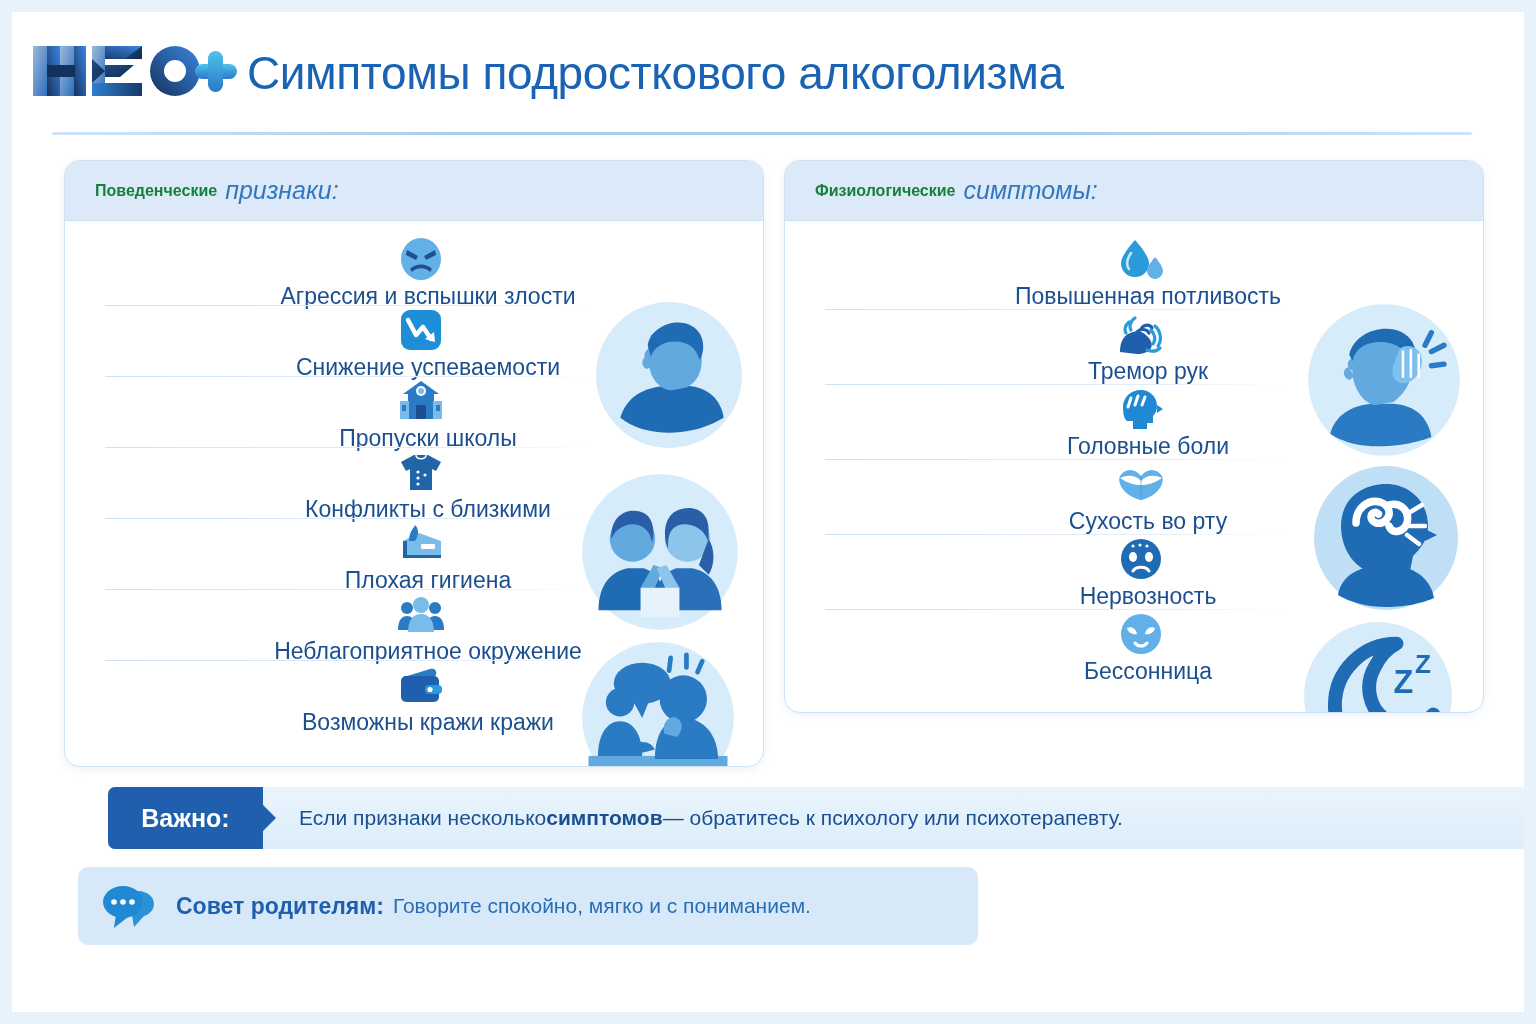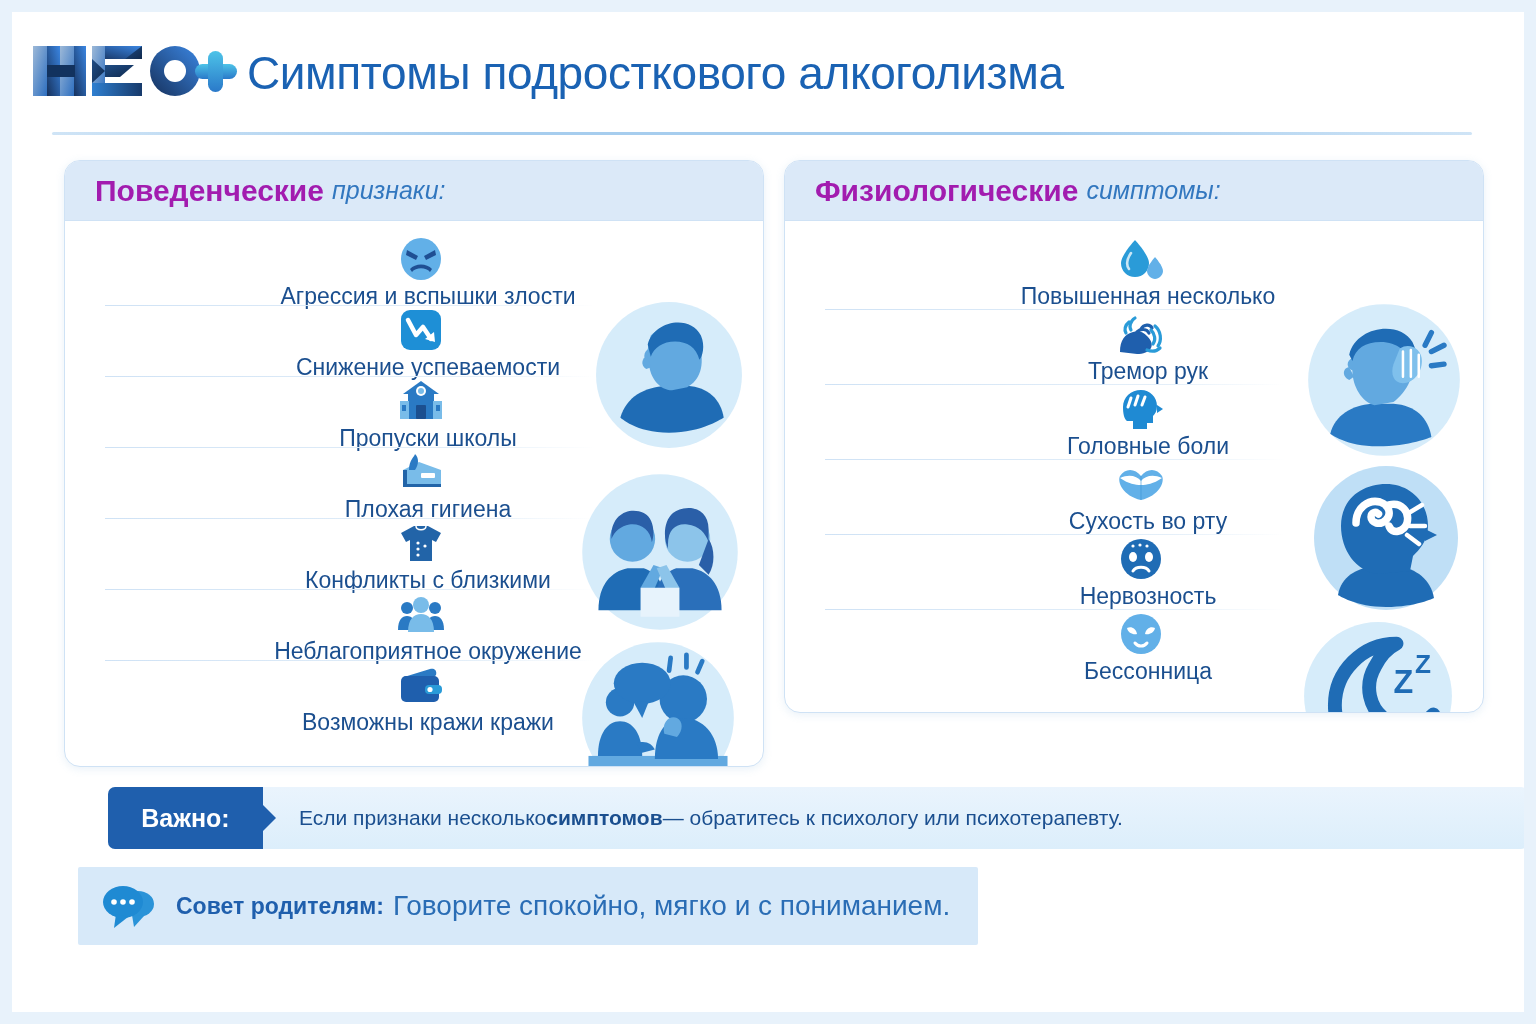--- a/index.html
+++ b/index.html
@@ -63,23 +63,23 @@
 
   .card-header {
     height: 60px;
     background: #dbe9f8;
     display: flex;
     align-items: center;
     padding-left: 30px;
     border-bottom: 1px solid #cfe2f5;
   }
   .card-header .h-strong {
-    font-size: 30px;
+    font-size: 16px;
     font-weight: bold;
-    color: #a21caf;
+    color: #15803d;
   }
   .card-header .h-light {
     font-size: 25px;
     font-weight: normal;
     color: #3277bf;
     margin-left: 8px;
     font-style: italic;
   }
 
   .card-body { position: relative; padding: 14px 0 0 0; height: calc(100% - 60px); }
@@ -169,31 +169,31 @@
     color: #1b4f8f;
   }
   #important-text b { font-weight: bold; }
 
   
   #advice-banner {
     position: absolute;
     left: 66px; top: 855px;
     width: 900px; height: 78px;
     background: #d7e9f9;
-    border-radius: 2px;
+    border-radius: 10px;
     display: flex;
     align-items: center;
     padding-left: 24px;
   }
   #advice-icon { width: 60px; height: 46px; flex: 0 0 60px; margin-right: 14px; }
   #advice-strong {
     font-size: 23px; font-weight: bold; color: #1f5fad;
     margin-right: 9px; white-space: nowrap;
   }
-  #advice-rest { font-size: 28px; color: #2a6db5; white-space: nowrap; }
+  #advice-rest { font-size: 21px; color: #2a6db5; white-space: nowrap; }
 </style>
 </head>
 <body>
 
 <div id="page">
 
   <div class="header">
 
     <svg class="logo" viewBox="0 0 210 62">
       <defs>
@@ -325,38 +325,38 @@
             <circle cx="24" cy="14" r="3" fill="#79bce9"></circle>
             <rect x="19" y="28" width="10" height="14" rx="1" fill="#1b4f8f"></rect>
             <rect x="5" y="28" width="4" height="6" fill="#2a7ac4"></rect>
             <rect x="39" y="28" width="4" height="6" fill="#2a7ac4"></rect>
           </svg>
           <span class="sym-label">Пропуски школы</span>
         </div>
 
         <div class="sym-row">
           <svg class="sym-icon" viewBox="0 0 48 48">
-            <path d="M6 22 L22 14 L44 22 L44 39 L6 39Z" fill="#79bce9"></path>
-            <path d="M6 22 L6 39 L44 39 L44 36 L10 36 L10 22Z" fill="#2264a8"></path>
-            <path d="M12 22 C12 12 18 8 18 6 C22 10 22 16 18 22Z" fill="#2a7ac4"></path>
-            <rect x="24" y="25" width="14" height="5" rx="1" fill="#ffffff"></rect>
-          </svg>
-          <span class="sym-label">Плохая гигиена</span>
-        </div>
-
-        <div class="sym-row">
-          <svg class="sym-icon" viewBox="0 0 48 48">
             <path d="M17 7 L31 7 L44 14 L39 23 L35 21 L35 42 L13 42 L13 21 L9 23 L4 14Z" fill="#2264a8"></path>
             <path d="M19 7 C19 12 29 12 29 7" fill="none" stroke="#ffffff" stroke-width="1.4"></path>
             <circle cx="21" cy="24" r="1.6" fill="#ffffff"></circle>
             <circle cx="21" cy="30" r="1.6" fill="#ffffff"></circle>
             <circle cx="21" cy="36" r="1.6" fill="#ffffff"></circle>
             <circle cx="28" cy="27" r="1.6" fill="#ffffff"></circle>
           </svg>
           <span class="sym-label">Конфликты с близкими</span>
+        </div>
+
+        <div class="sym-row">
+          <svg class="sym-icon" viewBox="0 0 48 48">
+            <path d="M6 22 L22 14 L44 22 L44 39 L6 39Z" fill="#79bce9"></path>
+            <path d="M6 22 L6 39 L44 39 L44 36 L10 36 L10 22Z" fill="#2264a8"></path>
+            <path d="M12 22 C12 12 18 8 18 6 C22 10 22 16 18 22Z" fill="#2a7ac4"></path>
+            <rect x="24" y="25" width="14" height="5" rx="1" fill="#ffffff"></rect>
+          </svg>
+          <span class="sym-label">Плохая гигиена</span>
         </div>
 
         <div class="sym-row">
           <svg class="sym-icon" viewBox="0 0 48 48">
             <circle cx="10" cy="18" r="6" fill="#2a7ac4"></circle>
             <path d="M1 40 C1 30 5 26 10 26 C15 26 19 30 19 40Z" fill="#2a7ac4"></path>
             <circle cx="38" cy="18" r="6" fill="#2a7ac4"></circle>
             <path d="M29 40 C29 30 33 26 38 26 C43 26 47 30 47 40Z" fill="#2a7ac4"></path>
             <circle cx="24" cy="15" r="8" fill="#79bce9"></circle>
             <path d="M11 42 C11 29 17 24 24 24 C31 24 37 29 37 42Z" fill="#79bce9"></path>
@@ -416,21 +416,21 @@
       </svg>
 
       <div class="sym-list">
 
         <div class="sym-row">
           <svg class="sym-icon" viewBox="0 0 48 48">
             <path d="M18 5 C18 5 32 20 32 28 C32 36 26 42 18 42 C10 42 4 36 4 28 C4 20 18 5 18 5Z" fill="#2a9bd8"></path>
             <path d="M14 18 C10 24 9 30 12 34" stroke="#ffffff" stroke-width="2.6" fill="none" stroke-linecap="round" opacity=".75"></path>
             <path d="M38 22 C38 22 46 31 46 36 C46 40 42 44 38 44 C34 44 30 40 30 36 C30 31 38 22 38 22Z" fill="#62b0e8"></path>
           </svg>
-          <span class="sym-label">Повышенная несколько</span>
+          <span class="sym-label">Повышенная потливость</span>
         </div>
 
         <div class="sym-row">
           <svg class="sym-icon" viewBox="0 0 48 48">
             <path d="M3 42 C3 30 8 24 16 22 C22 20 26 22 30 26 C34 30 36 34 34 38 C32 42 26 44 20 44Z" fill="#1f5fad"></path>
             <path d="M20 22 C24 18 30 19 32 23 M24 19 C27 14 33 14 35 18" stroke="#1f5fad" stroke-width="3.2" fill="none" stroke-linecap="round"></path>
             <path d="M12 12 C8 15 7 20 9 23 M18 8 C13 11 12 17 14 20" stroke="#2a9bd8" stroke-width="3.2" fill="none" stroke-linecap="round"></path>
             <path d="M38 16 C44 21 45 30 41 36 M34 20 C38 24 39 30 36 34" stroke="#2a9bd8" stroke-width="3.2" fill="none" stroke-linecap="round"></path>
             <path d="M30 40 C35 42 40 41 43 38" stroke="#2a9bd8" stroke-width="3.2" fill="none" stroke-linecap="round"></path>
           </svg>

